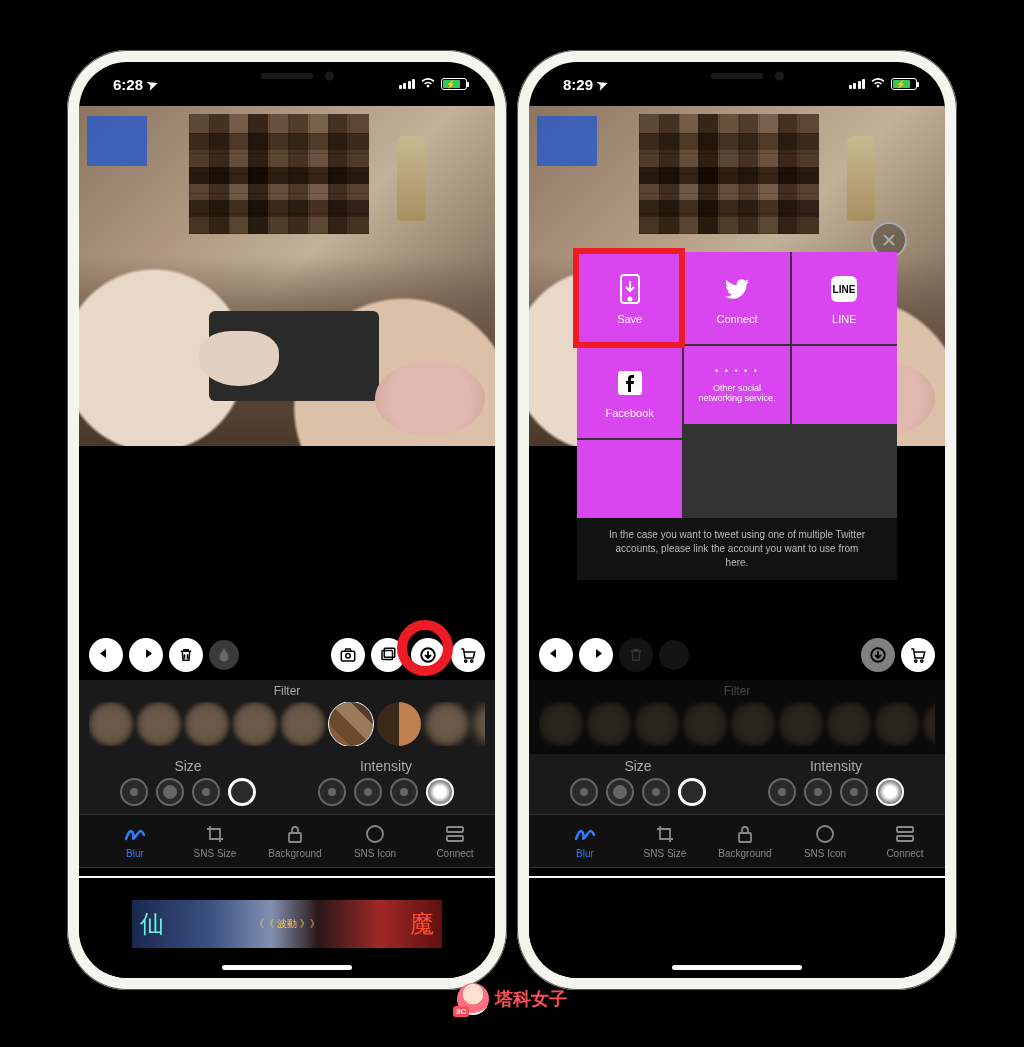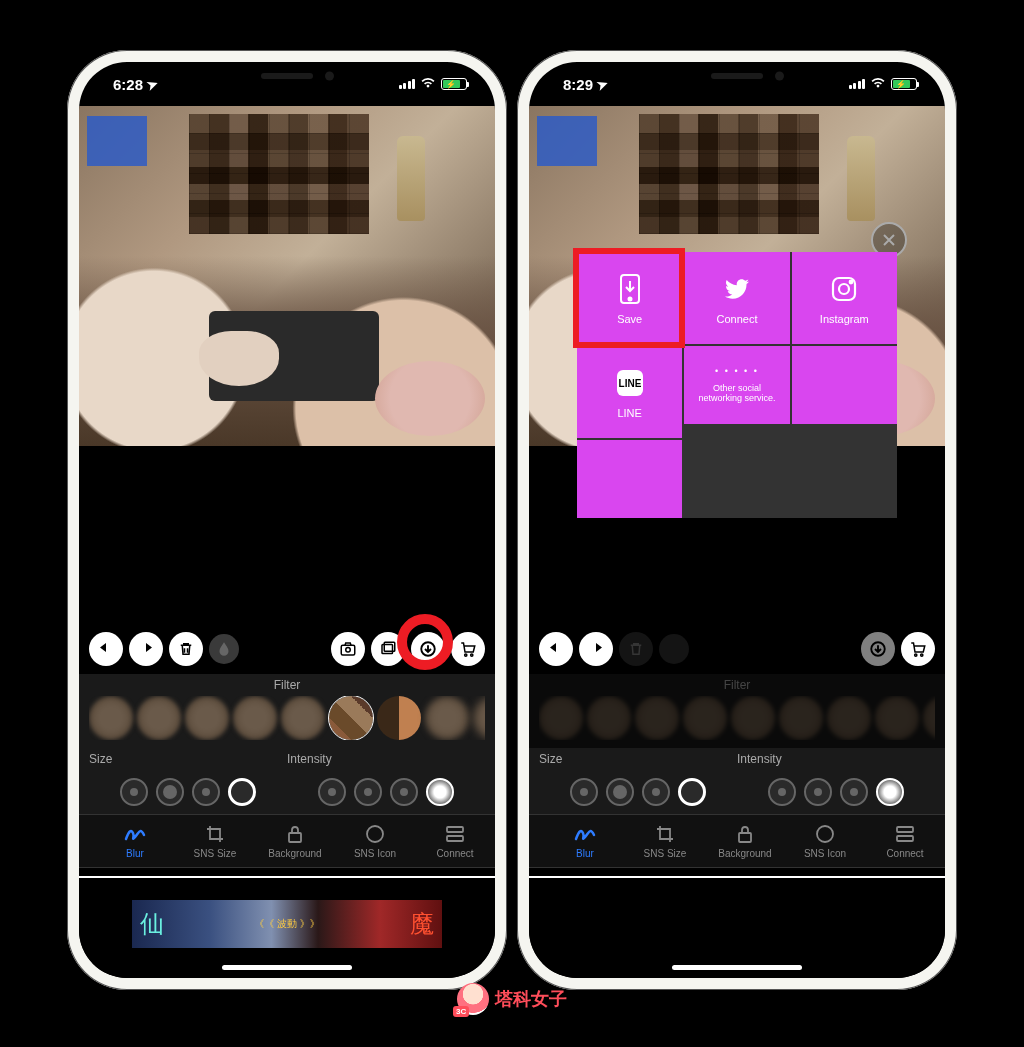--- a/index.html
+++ b/index.html
@@ -239,21 +239,21 @@
   outline: 1px solid #fff;
 }
 .filter-thumb.next { filter: none; background: linear-gradient(90deg, #3a2818 50%, #c08050 50%); }
 
 .slider-row {
   display: flex;
   padding: 4px 10px 8px;
   background: #1a1a1a;
 }
 .slider-col { flex: 1; }
-.slider-label { text-align: left; color: #aaa; font-size: 12px; margin-bottom: 12px; }
+.slider-label { text-align: center; color: #aaa; font-size: 14px; margin-bottom: 4px; }
 .dots { display: flex; justify-content: center; gap: 8px; }
 .dot {
   width: 28px; height: 28px; border-radius: 50%;
   border: 2px solid #666;
   background: #2a2a2a;
   position: relative;
 }
 .dot::after {
   content:""; position:absolute; top:50%; left:50%;
   transform:translate(-50%,-50%);
@@ -651,45 +651,45 @@
           <div class="share-cell">
             <div class="share-icon">
               <svg viewBox="0 0 36 36" fill="#fff">
                   <path d="M30 10.5c-.9.4-1.8.7-2.8.8 1-.6 1.8-1.6 2.1-2.7-.9.6-2 1-3.1 1.2-.9-1-2.2-1.6-3.6-1.6-2.7 0-4.9 2.2-4.9 4.9 0 .4 0 .8.1 1.1-4.1-.2-7.7-2.2-10.1-5.1-.4.7-.7 1.6-.7 2.5 0 1.7.9 3.2 2.2 4.1-.8 0-1.6-.2-2.2-.6v.1c0 2.4 1.7 4.4 3.9 4.8-.4.1-.8.2-1.3.2-.3 0-.6 0-.9-.1.6 2 2.4 3.4 4.6 3.4-1.7 1.3-3.8 2.1-6.1 2.1-.4 0-.8 0-1.2-.1 2.2 1.4 4.8 2.2 7.5 2.2 9 0 14-7.5 14-14v-.6c1-.7 1.8-1.6 2.5-2.6z"></path>
                 </svg>
             </div>
             <span>Connect</span>
           </div>
           <div class="share-cell">
             <div class="share-icon">
-              <svg viewBox="0 0 36 36" fill="none" stroke="#fff" stroke-width="2.2">
-                  <rect x="7" y="7" width="22" height="22" rx="6"></rect>
-                  <circle cx="18" cy="18" r="5"></circle>
-                  <circle cx="25" cy="11" r="1.3" fill="#fff"></circle>
+              <svg viewBox="0 0 36 36">
+                  <rect x="5" y="5" width="26" height="26" rx="6" fill="#fff"></rect>
+                  <text x="18" y="22" text-anchor="middle" font-size="10" font-weight="bold" fill="#000">LINE</text>
                 </svg>
             </div>
-            <span>Instagram</span>
+            <span>LINE</span>
           </div>
           <div class="share-cell">
             <div class="share-icon">
               <svg viewBox="0 0 36 36">
-                  <rect x="5" y="5" width="26" height="26" rx="6" fill="#fff"></rect>
-                  <text x="18" y="22" text-anchor="middle" font-size="10" font-weight="bold" fill="#000">LINE</text>
+                  <rect x="6" y="6" width="24" height="24" rx="3" fill="#fff"></rect>
+                  <path d="M22 13h-2c-.6 0-1 .4-1 1v2h3l-.4 3H19v8h-3v-8h-2v-3h2v-2.5c0-2 1.3-3.5 3.5-3.5H22v3z" fill="#000"></path>
                 </svg>
             </div>
-            <span>LINE</span>
+            <span>Facebook</span>
           </div>
           <div class="share-cell tall">
             <span style="letter-spacing:2px;">• • • • •</span>
             <span style="white-space:pre-line;">Other social
 networking service.</span>
           </div>
           <div class="share-cell tall"></div>
           <div class="share-cell tall"></div>
         </div>
+        <div class="share-footer">In the case you want to tweet using one of multiple Twitter accounts, please link the account you want to use from here.</div>
         <div class="red-box" style="left:-4px;top:-4px;width:112px;height:100px;"></div>
       </div>
 
       <div class="black-gap"></div>
 
       <div class="toolbar">
         <div class="tb-group">
           <div class="tb-btn">
               <svg viewBox="0 0 24 24" fill="#000">
                 <path d="M12 4l-8 6 8 6V4z"></path>

